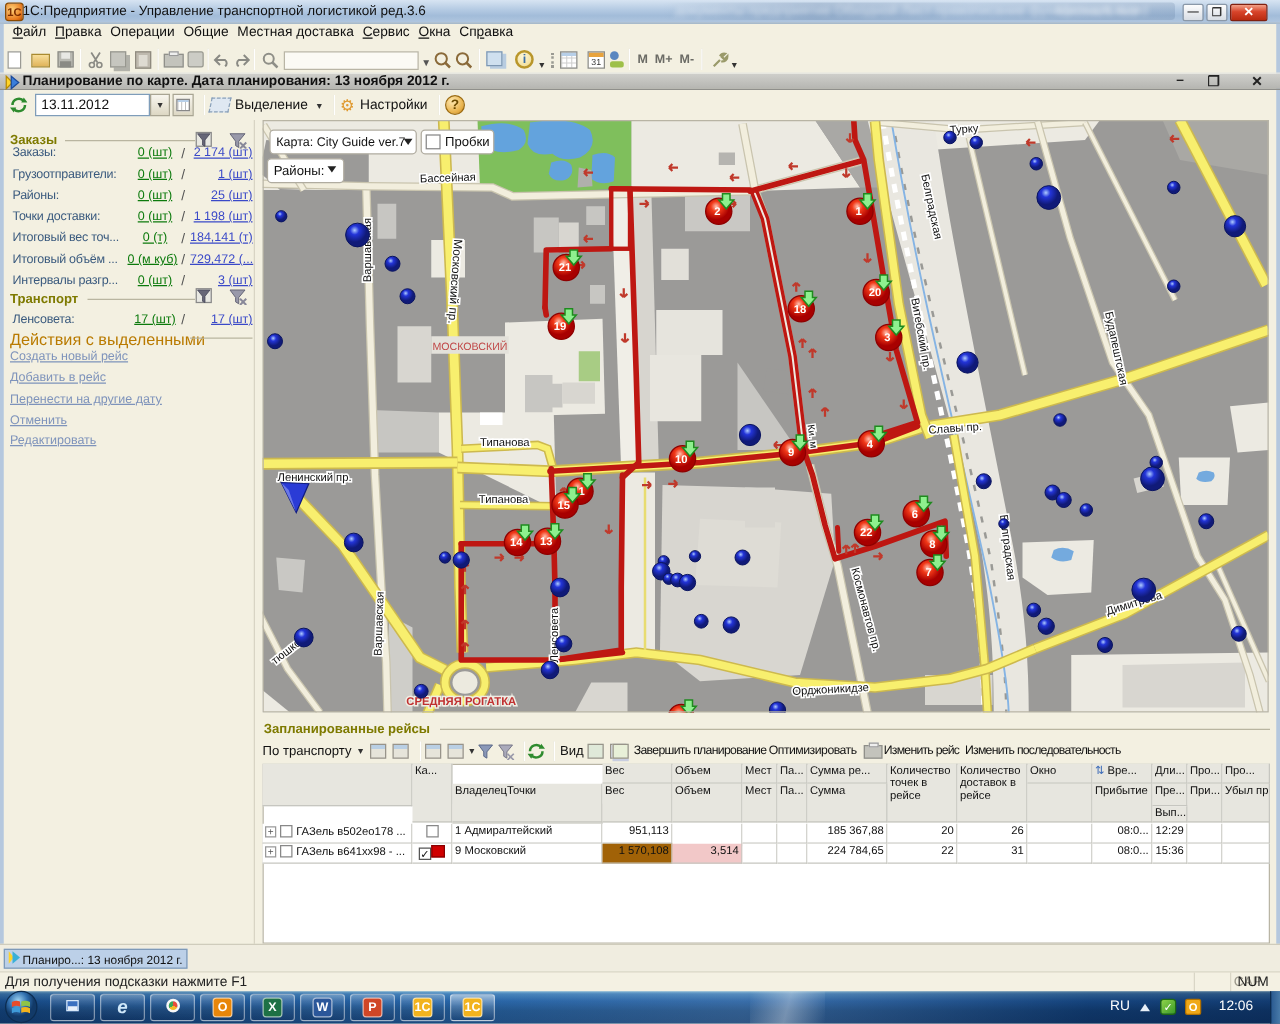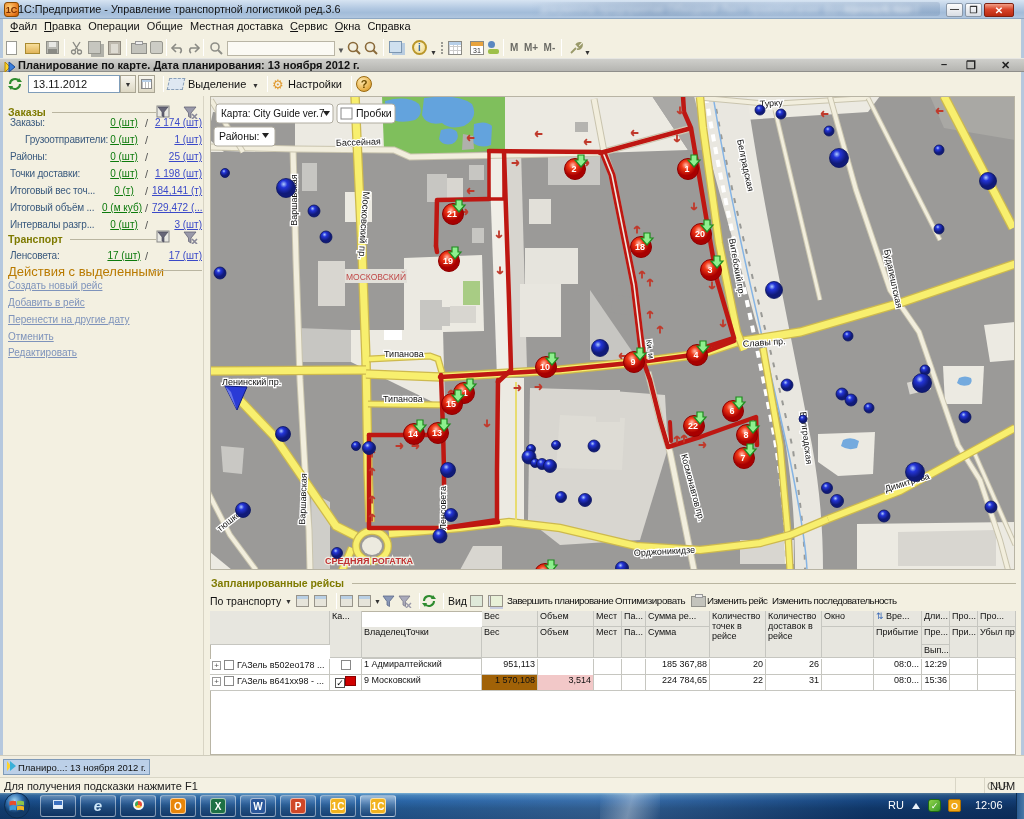--- a/index.html
+++ b/index.html
@@ -148,21 +148,21 @@
 <svg class="abs" style="left:156px;top:104px;" width="46" height="15">
     <rect x="1" y="2" width="12" height="11" fill="#e8e8e2" stroke="#888"></rect>
     <path d="M2 3h10l-4 5v5l-2-1v-4z" fill="#667" stroke="#445" stroke-width="0.6"></path>
     <path d="M28 3h12l-5 6v5l-2.5-1.5v-3.5z" fill="#99a" stroke="#667" stroke-width="0.8"></path>
     <path d="M36 10l5 5M41 10l-5 5" stroke="#889" stroke-width="1.6"></path>
   </svg>
 <div class="abs lbl" style="left:10px;top:117px;">Заказы:</div>
 <div class="abs grn" style="left:106px;top:117px;width:36px;text-align:center;">0 (шт)</div>
 <div class="abs" style="left:145px;top:117px;font-size:11px;color:#555;">/</div>
 <div class="abs blu" style="left:152px;top:117px;width:50px;text-align:right;">2 174 (шт)</div>
-<div class="abs lbl" style="left:25px;top:134px;">Грузоотправители:</div>
+<div class="abs lbl" style="left:10px;top:134px;">Грузоотправители:</div>
 <div class="abs grn" style="left:106px;top:134px;width:36px;text-align:center;">0 (шт)</div>
 <div class="abs" style="left:145px;top:134px;font-size:11px;color:#555;">/</div>
 <div class="abs blu" style="left:152px;top:134px;width:50px;text-align:right;">1 (шт)</div>
 <div class="abs lbl" style="left:10px;top:151px;">Районы:</div>
 <div class="abs grn" style="left:106px;top:151px;width:36px;text-align:center;">0 (шт)</div>
 <div class="abs" style="left:145px;top:151px;font-size:11px;color:#555;">/</div>
 <div class="abs blu" style="left:152px;top:151px;width:50px;text-align:right;">25 (шт)</div>
 <div class="abs lbl" style="left:10px;top:168px;">Точки доставки:</div>
 <div class="abs grn" style="left:106px;top:168px;width:36px;text-align:center;">0 (шт)</div>
 <div class="abs" style="left:145px;top:168px;font-size:11px;color:#555;">/</div>

